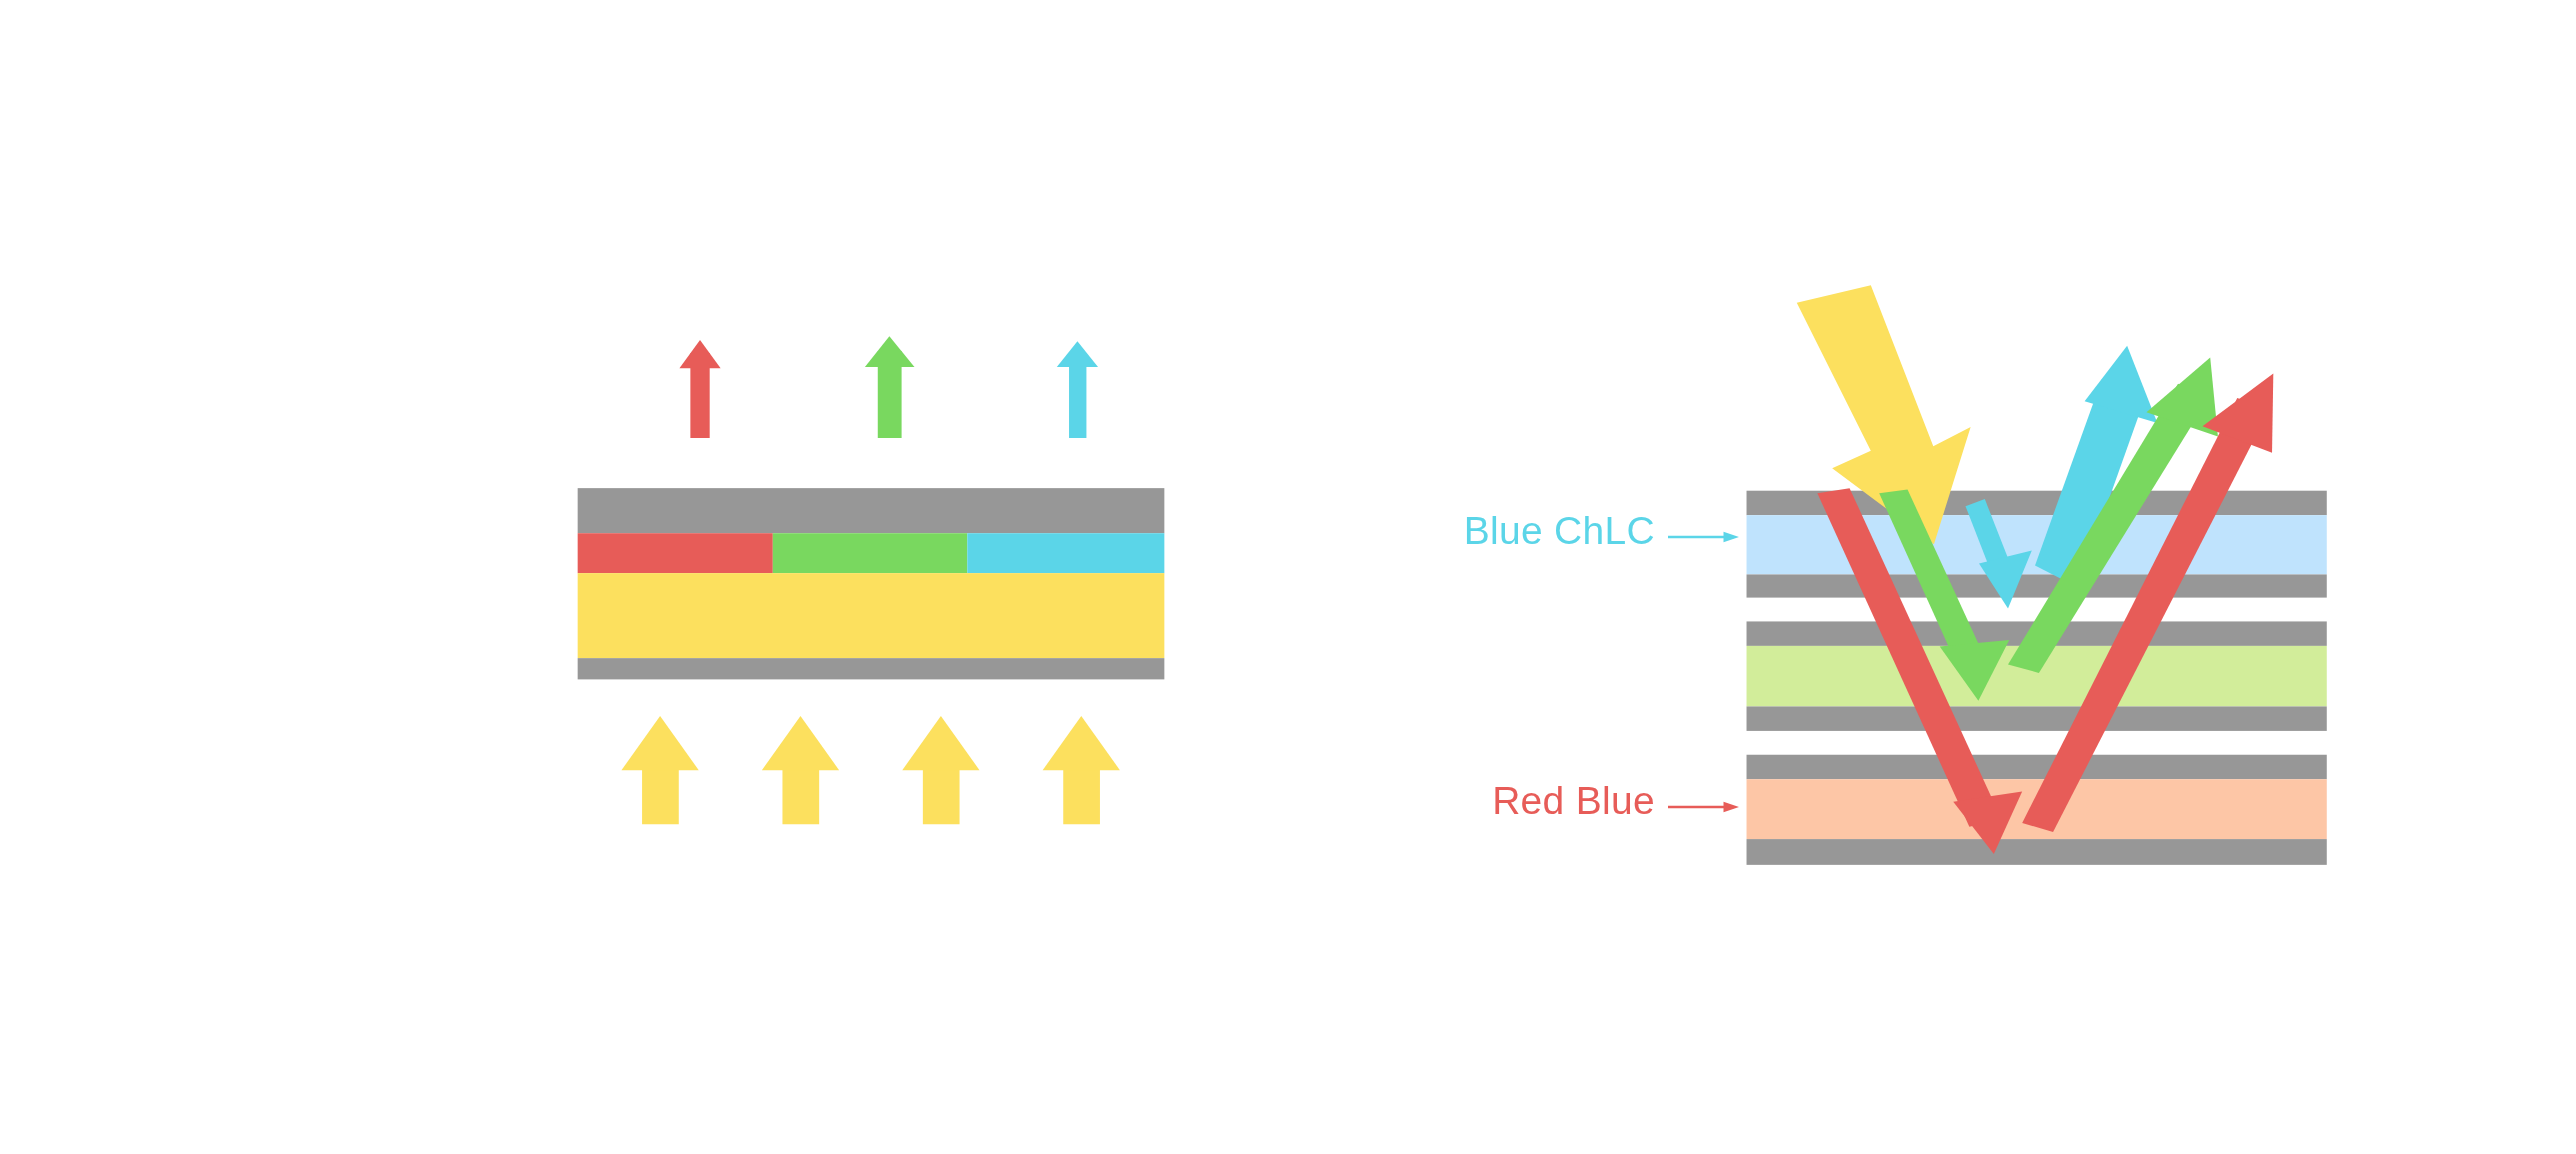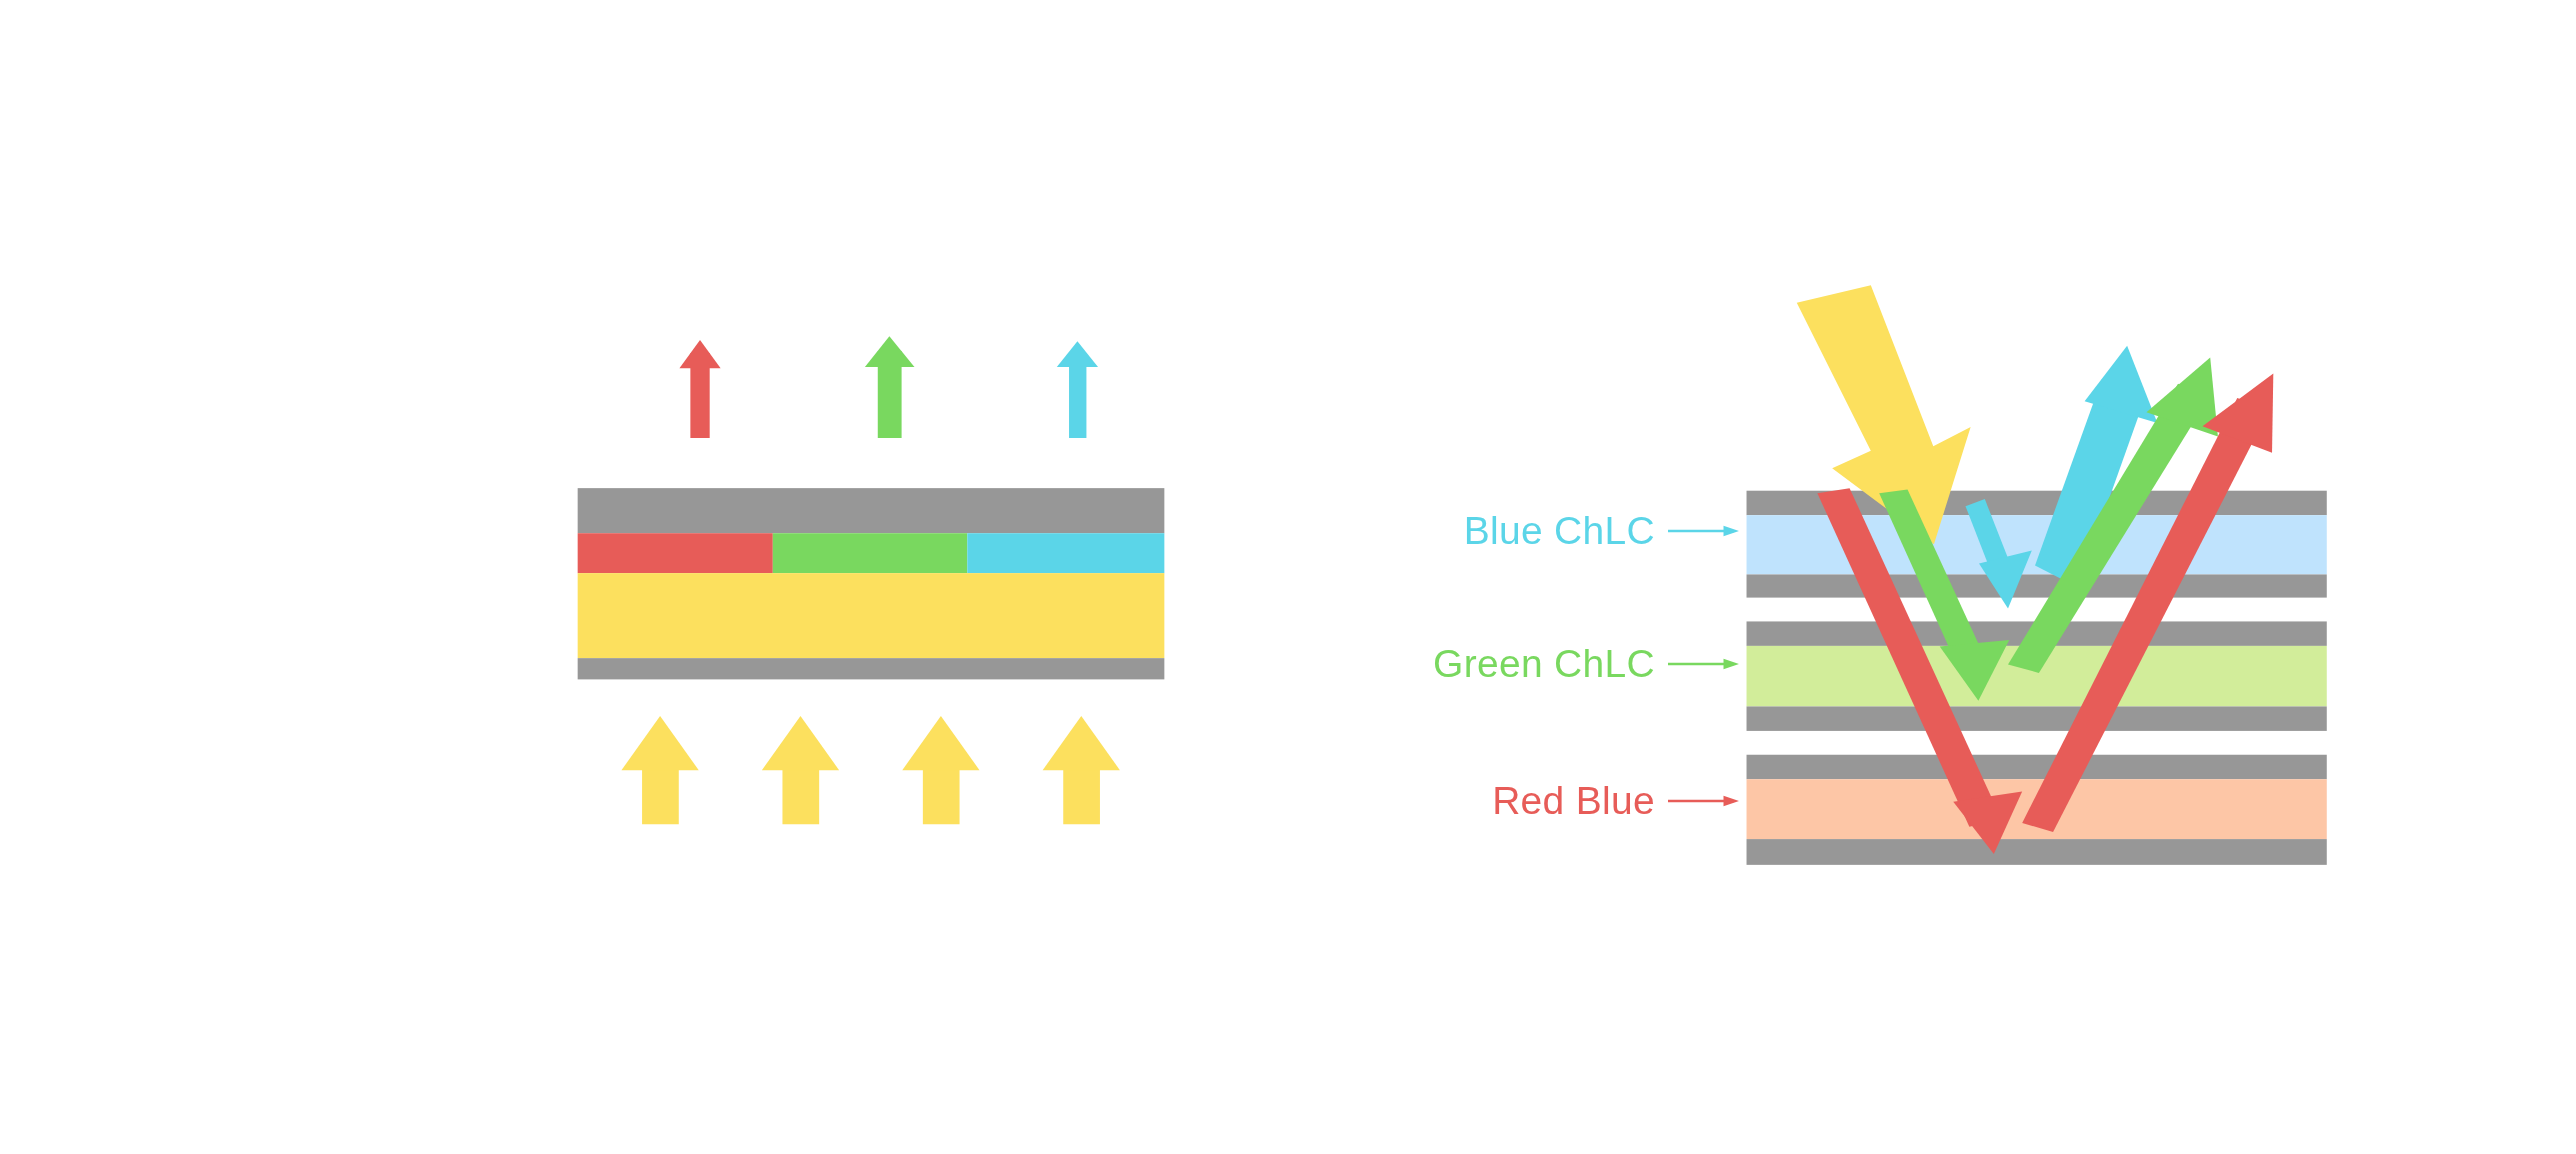--- a/index.html
+++ b/index.html
@@ -5,21 +5,21 @@
   html,body{margin:0;padding:0;background:#ffffff;}
   body{width:2576px;height:1154px;position:relative;overflow:hidden;
        font-family:"Liberation Sans","DejaVu Sans",sans-serif;}
   .stage{position:absolute;left:0;top:0;width:2576px;height:1154px;}
   svg.layer{position:absolute;left:0;top:0;width:2576px;height:1154px;overflow:visible;}
   .lbl{position:absolute;white-space:nowrap;font-size:39px;font-weight:400;
        letter-spacing:0.3px;line-height:1;}
   .lbl-blue{color:#5BD5E8;}
   .lbl-green{color:#79D85F;}
   .lbl-red{color:#E75C58;}
-  .lbl-row{position:absolute;display:flex;align-items:center;gap:13px;}
+  .lbl-row{position:absolute;display:flex;align-items:flex-end;gap:13px;}
   .arrow-sm{flex:0 0 auto;}
 </style>
 </head>
 <body>
 
 <div class="stage">
 
   <svg class="layer" viewBox="0 0 4000 1792" preserveAspectRatio="none">
 
     <g>
@@ -108,26 +108,20 @@
     </g>
   </svg>
 
   <div class="lbl-row" style="left:1453px; top:511px; width:286px; justify-content:flex-end;">
     <span class="lbl lbl-blue" style="position:static;">Blue ChLC</span>
     <svg class="arrow-sm" width="71" height="26" viewBox="0 0 110 40">
       <path d="M0,18 L86,18 L86,12 L110,20 L86,28 L86,22 L0,22 Z" fill="#5BD5E8"></path>
     </svg>
   </div>
 
-  <div class="lbl-row" style="left:1391px; top:644px; width:348px; justify-content:flex-end;">
-    <span class="lbl lbl-green" style="position:static;">Green ChLC</span>
-    <svg class="arrow-sm" width="71" height="26" viewBox="0 0 110 40">
-      <path d="M0,18 L86,18 L86,12 L110,20 L86,28 L86,22 L0,22 Z" fill="#79D85F"></path>
-    </svg>
-  </div>
 
   <div class="lbl-row" style="left:1443px; top:781px; width:296px; justify-content:flex-end;">
     <span class="lbl lbl-red" style="position:static;">Red Blue</span>
     <svg class="arrow-sm" width="71" height="26" viewBox="0 0 110 40">
       <path d="M0,18 L86,18 L86,12 L110,20 L86,28 L86,22 L0,22 Z" fill="#E75C58"></path>
     </svg>
   </div>
 
 </div>
 

